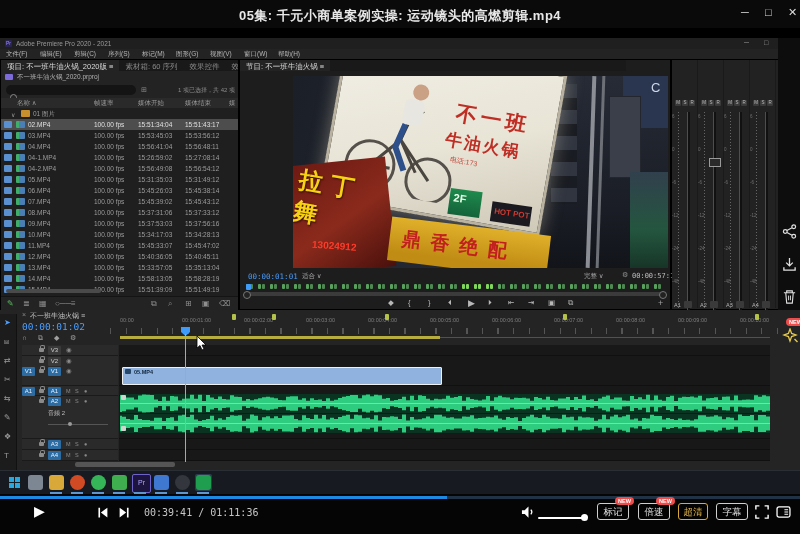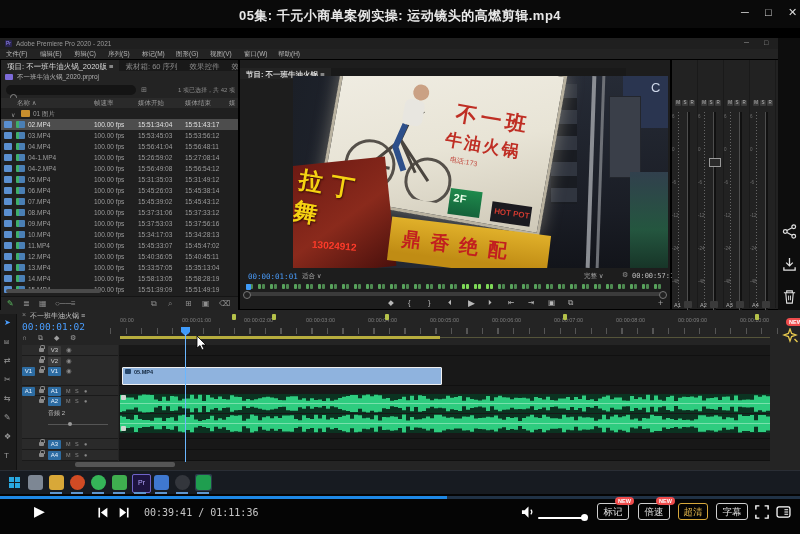--- a/index.html
+++ b/index.html
@@ -245,21 +245,21 @@
         <span class="abs tool-glyph" style="left:70px;top:2px;">≡</span>
         <span class="abs tool-glyph" style="left:150px;top:2px;">⧉</span>
         <span class="abs tool-glyph" style="left:167px;top:2px;">⌕</span>
         <span class="abs tool-glyph" style="left:184px;top:2px;">⊞</span>
         <span class="abs tool-glyph" style="left:201px;top:2px;">▣</span>
         <span class="abs tool-glyph" style="left:218px;top:2px;">⌫</span>
       </div>
   </div>
 
   <div class="abs pr-panel" style="left:240px;top:60px;width:430px;height:249px;background:#1d1d1d;">
-    <div class="abs tabbar" style="left:0;top:8px;width:386px;height:11px;font-weight:bold;">
+    <div class="abs tabbar" style="left:0;top:0;width:386px;height:11px;">
       <span class="tab active"><span>节目: 不一班牛油火锅</span> <span>≡</span></span>
     </div>
 
     <div class="abs" style="left:53px;top:16px;width:375px;height:192px;overflow:hidden;background:linear-gradient(105deg,#1b1f27 0%,#232833 45%,#14171d 100%);" id="scene">
 
       <div class="abs" style="left:248px;top:0;width:127px;height:192px;background:linear-gradient(180deg,#262b36 0%,#1a1d25 70%,#12141a 100%);"></div>
       <div class="abs" style="left:258px;top:8px;width:26px;height:120px;background:repeating-linear-gradient(180deg,#30353f 0 14px,#191c22 14px 26px);"></div>
       <div class="abs" style="left:330px;top:0;width:45px;height:52px;background:#2a3550;">
         <span class="abs" style="left:28px;top:4px;color:#cfd8ea;font-size:13px;">C</span>
       </div>

